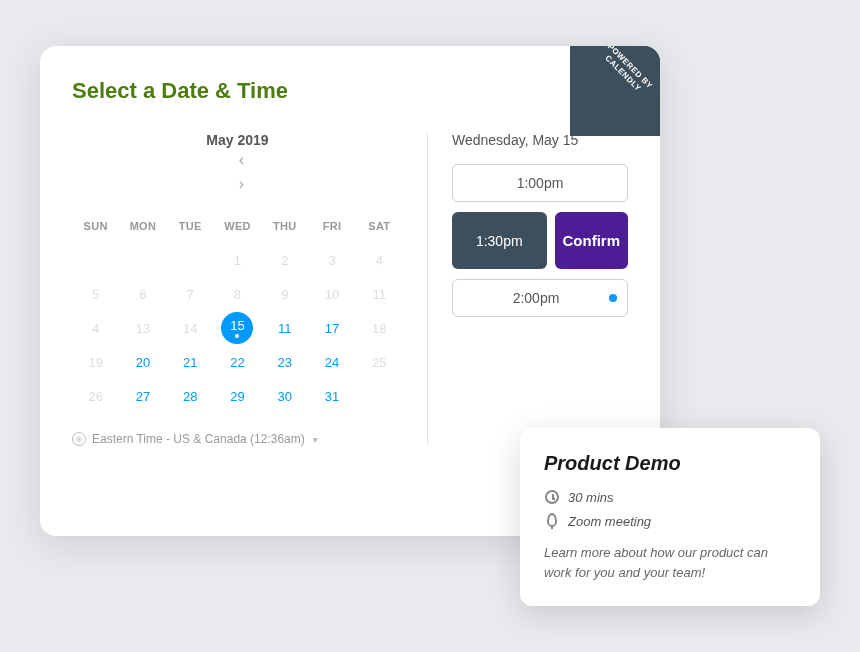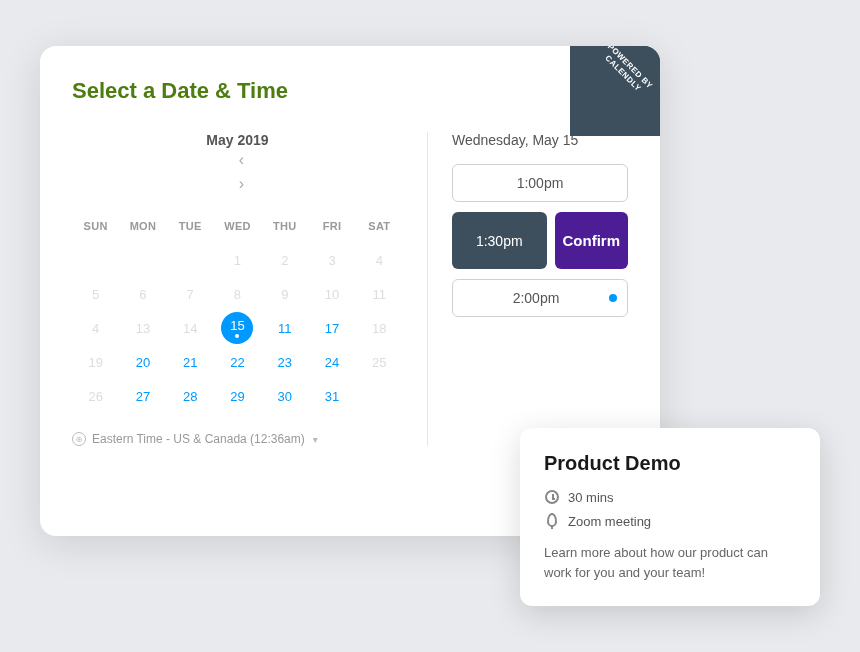--- a/index.html
+++ b/index.html
@@ -290,20 +290,21 @@
     
     .demo-card {
       position: absolute;
       bottom: 0;
       right: 0;
       width: 300px;
       background: white;
       border-radius: 12px;
       box-shadow: 0 8px 32px rgba(0,0,0,0.15);
       padding: 24px;
+      font-style: italic;
     }
     .demo-title {
       font-size: 20px;
       font-weight: 700;
       color: #1a1a1a;
       margin-bottom: 14px;
     }
     .demo-meta {
       display: flex;
       flex-direction: column;

